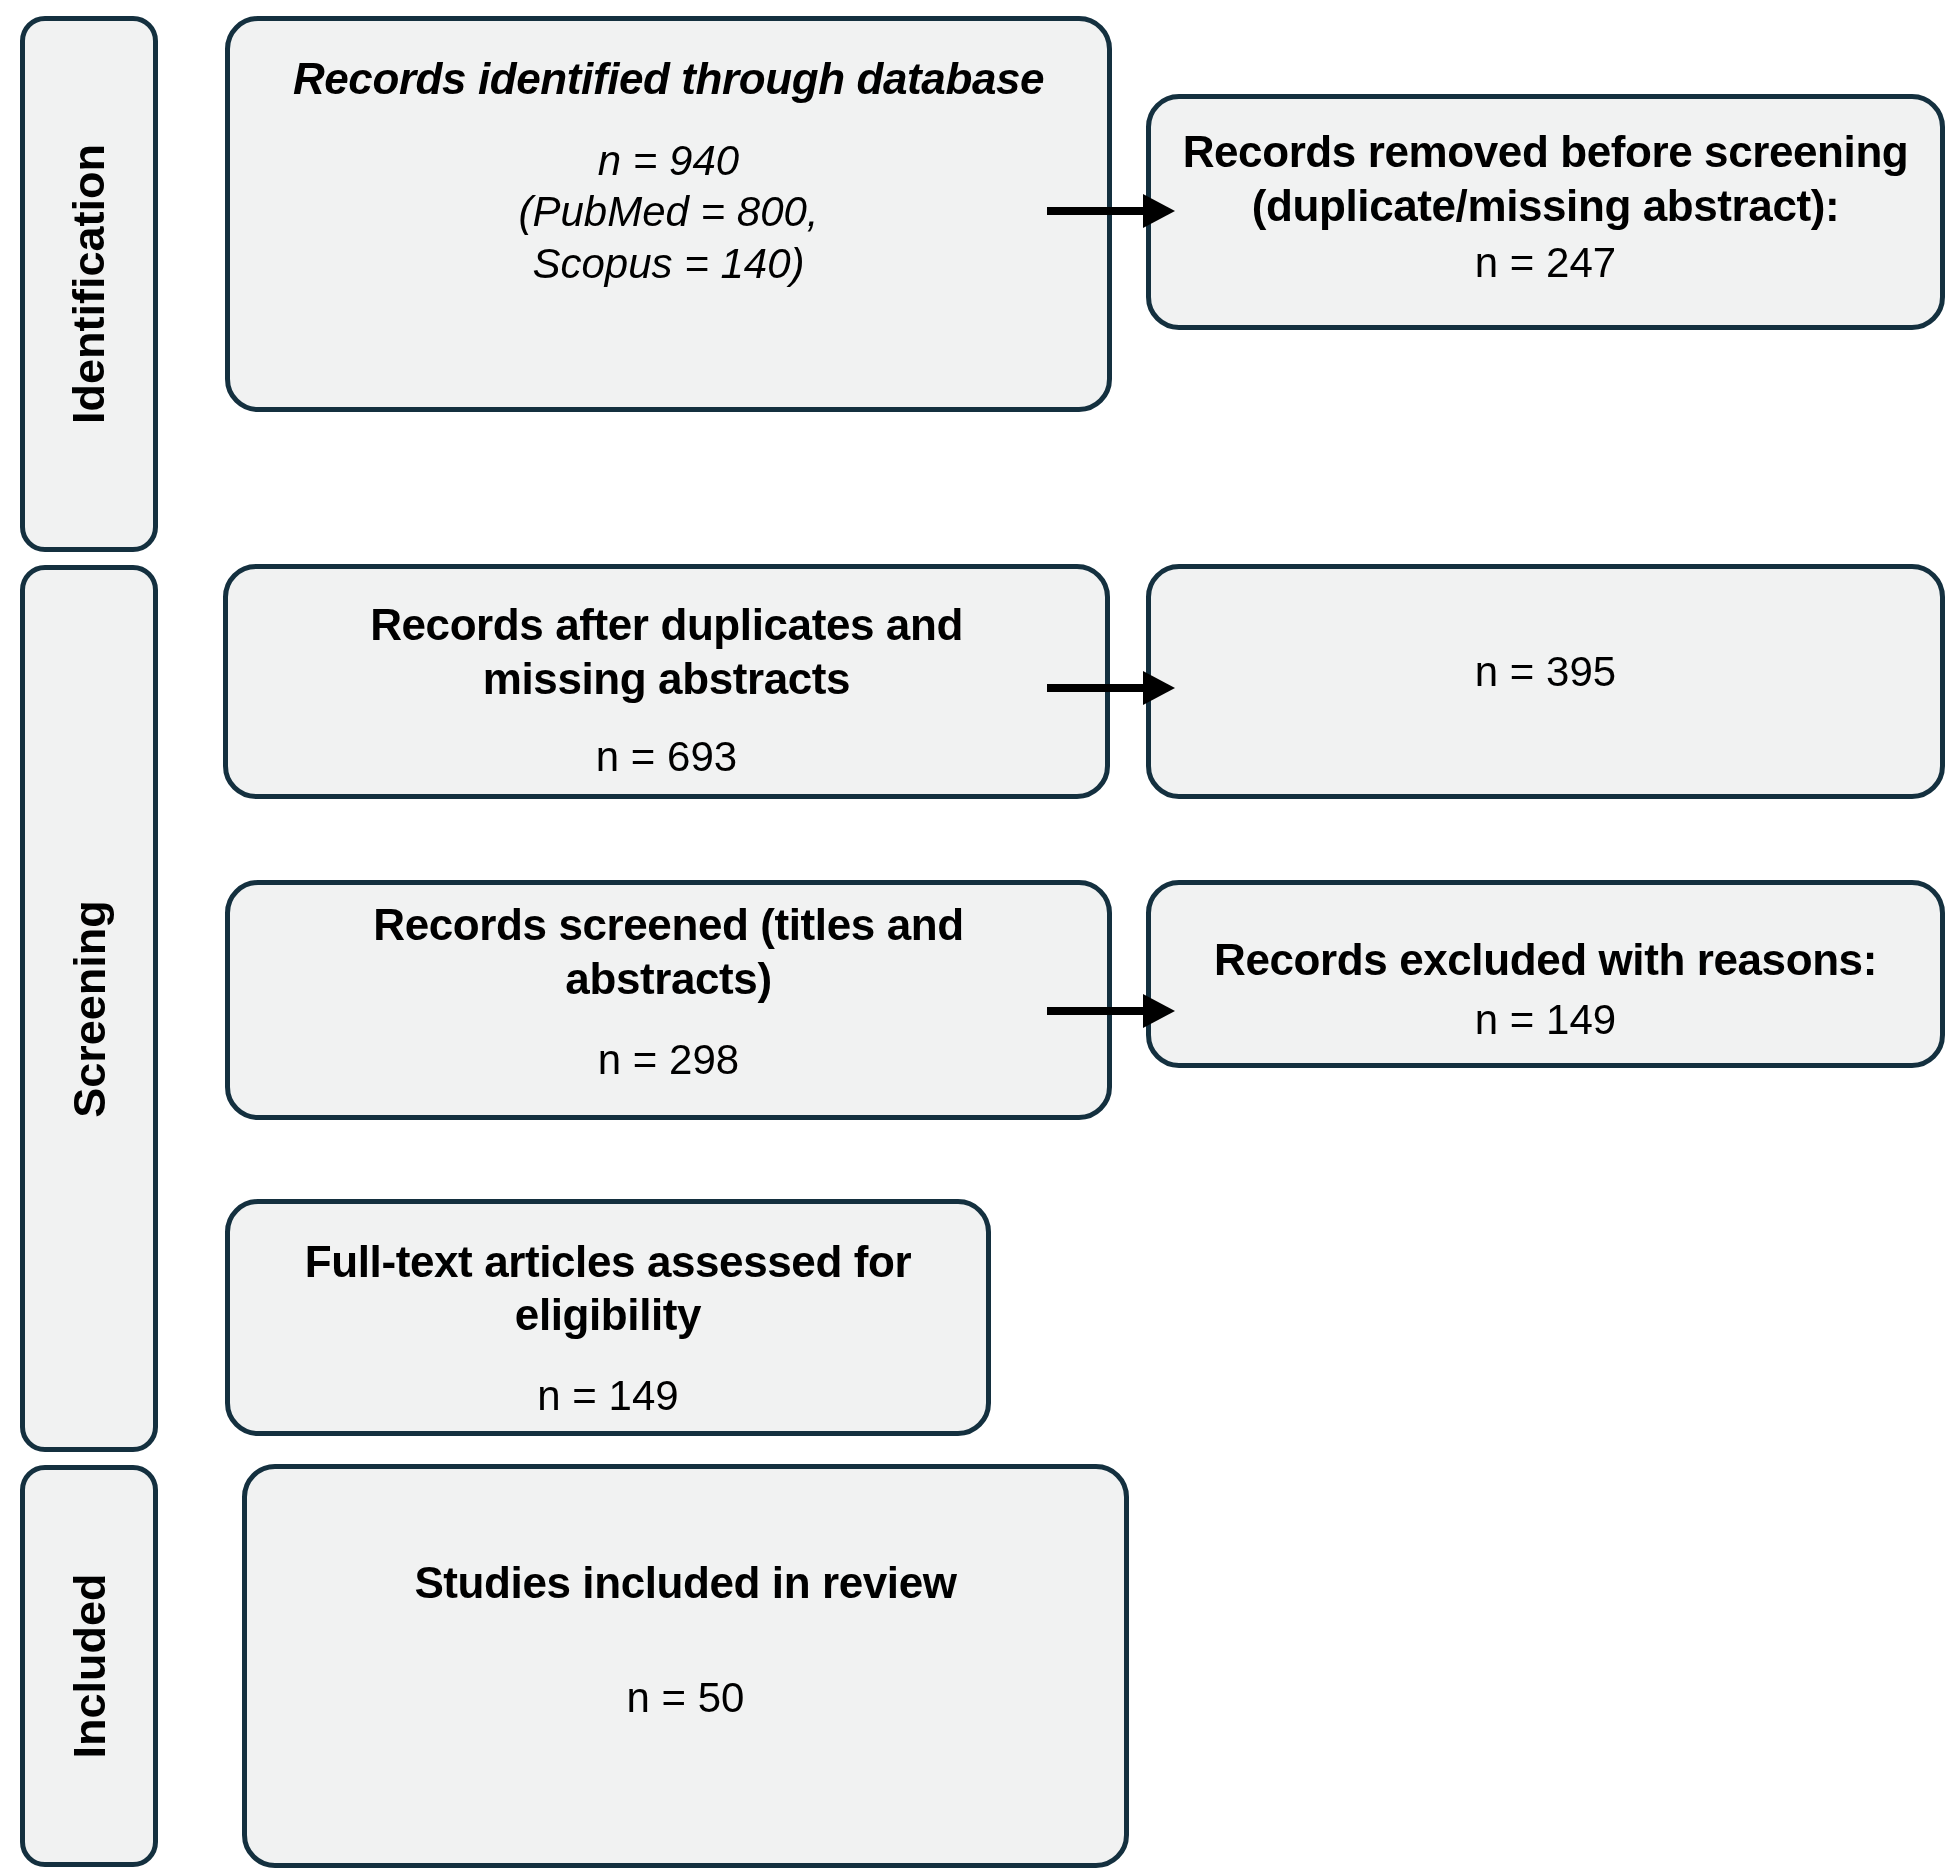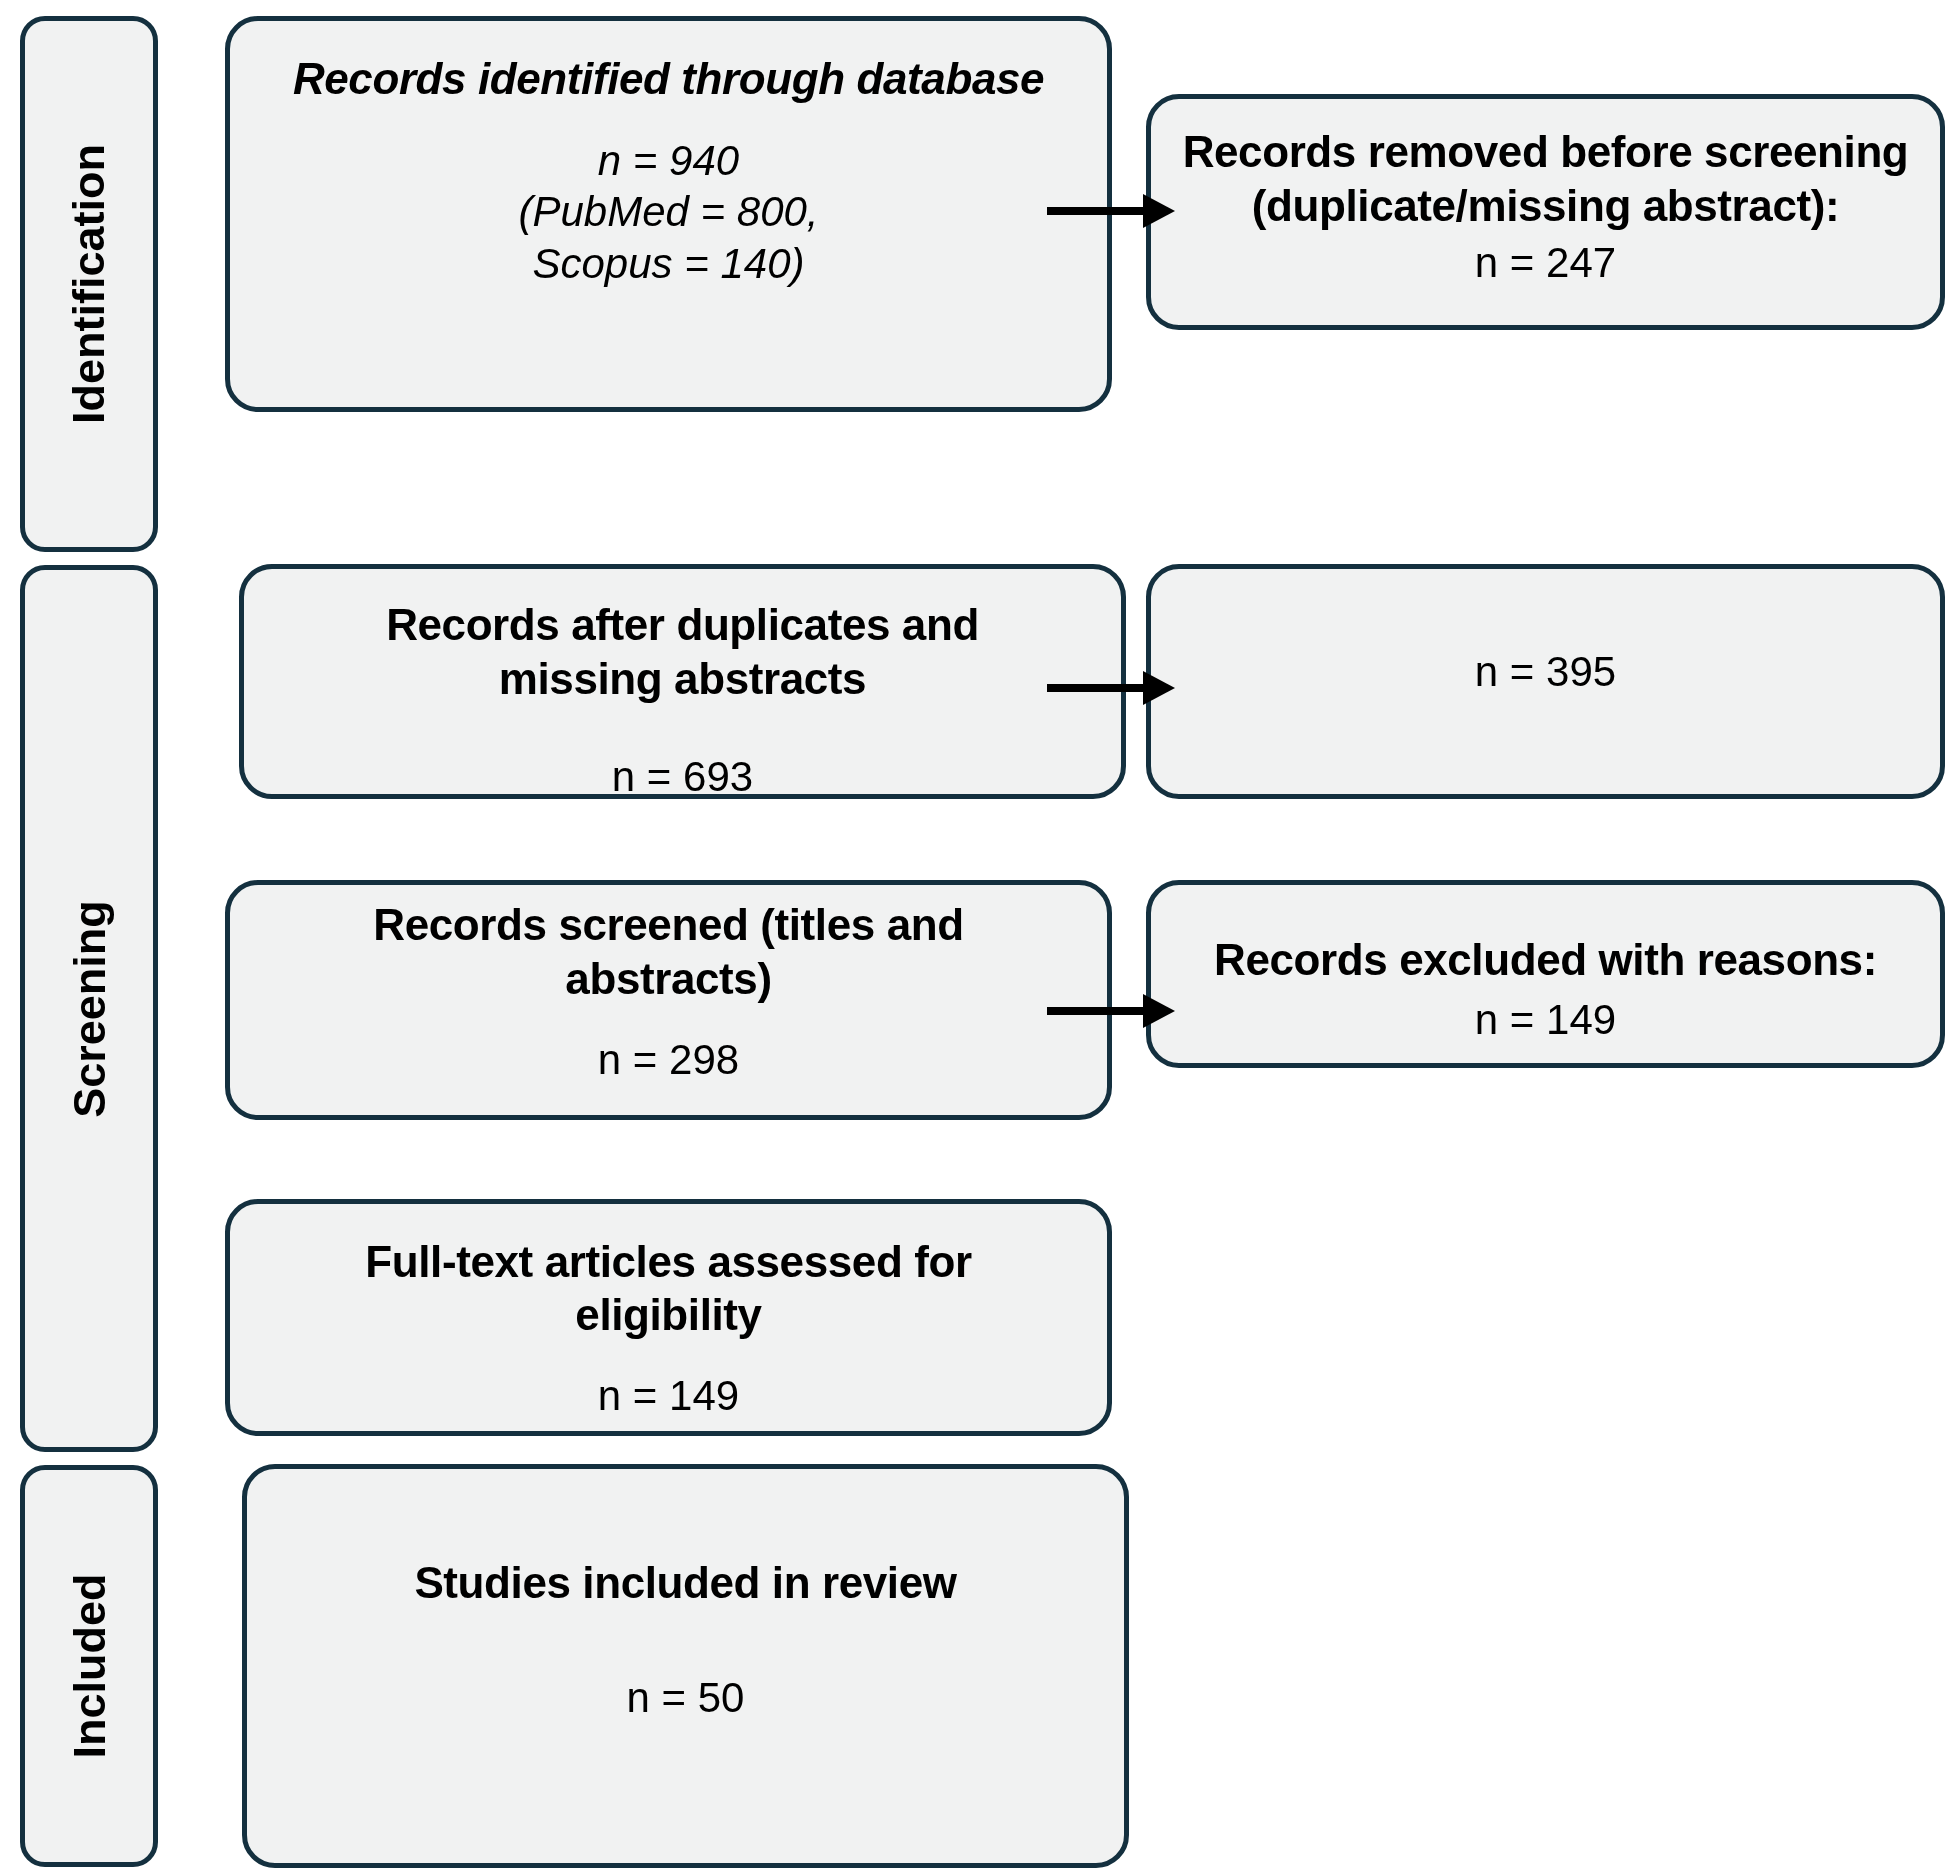--- a/index.html
+++ b/index.html
@@ -93,33 +93,33 @@
     border-left: 32px solid #000000;
   }
 
   
   #node-identified      { left: 225px;  top: 16px;   width: 887px; height: 396px; padding-top: 30.5px; font-style: italic; }
   #node-identified .count { margin-top: 30px; }
 
   #node-removed         { left: 1146px; top: 94px;  width: 799px; height: 236px; padding-top: 26px; }
   #node-removed .count  { margin-top: 4.4px; }
 
-  #node-after-dupes     { left: 239px;  top: 564px;  width: 887px; height: 235px; padding-top: 29px; gap: 20px; }
+  #node-after-dupes     { left: 223px;  top: 564px;  width: 887px; height: 235px; padding-top: 29px; }
   #node-after-dupes .count { margin-top: 26px; }
 
   #node-excluded-1      { left: 1146px; top: 564px;  width: 799px; height: 235px; padding-top: 70px; }
   #node-excluded-1 .count { margin-top: 7.3px; }
 
   #node-screened        { left: 225px;  top: 880px; width: 887px; height: 240px; padding-top: 13px; }
   #node-screened .count { margin-top: 29px; }
 
   #node-excluded-2      { left: 1146px; top: 880px; width: 799px; height: 188px; padding-top: 48px; }
   #node-excluded-2 .count { margin-top: 7.3px; }
 
-  #node-fulltext        { left: 225px;  top: 1199px; width: 887px; height: 237px; padding-top: 30.5px; }
+  #node-fulltext        { left: 225px;  top: 1199px; width: 766px; height: 237px; padding-top: 30.5px; }
   #node-fulltext .count { margin-top: 28px; }
 
   #node-included        { left: 242px;  top: 1464px; width: 887px; height: 404px; padding-top: 87px; }
   #node-included .count { margin-top: 62px; }
 
   
   #stage-identification { left: 20.3px; top: 16px;   width: 138px; height: 536px; }
   #stage-screening      { left: 20.3px; top: 565px;  width: 138px; height: 887px; }
   #stage-included       { left: 20.3px; top: 1465px; width: 138px; height: 402px; }
 

